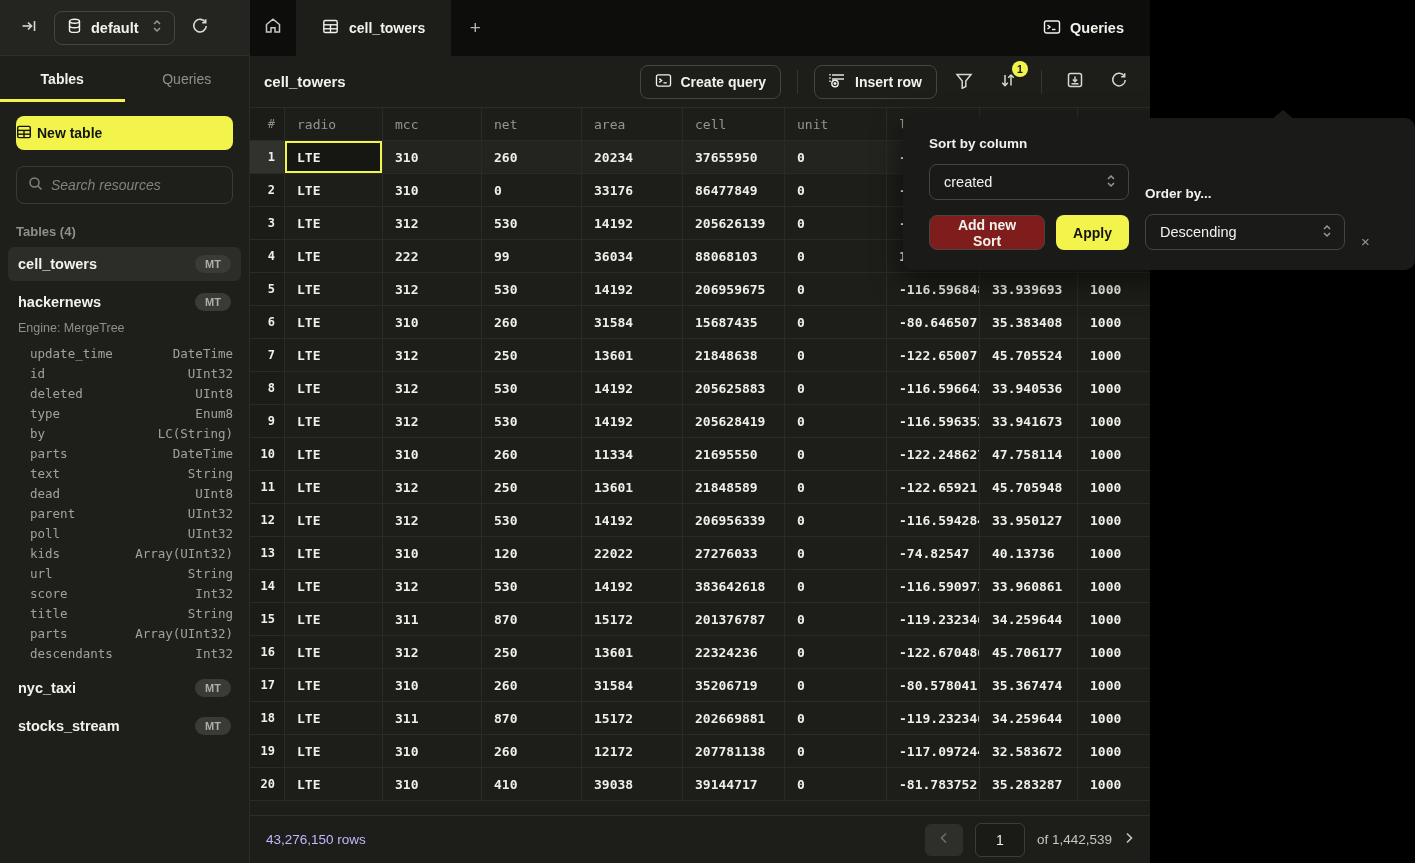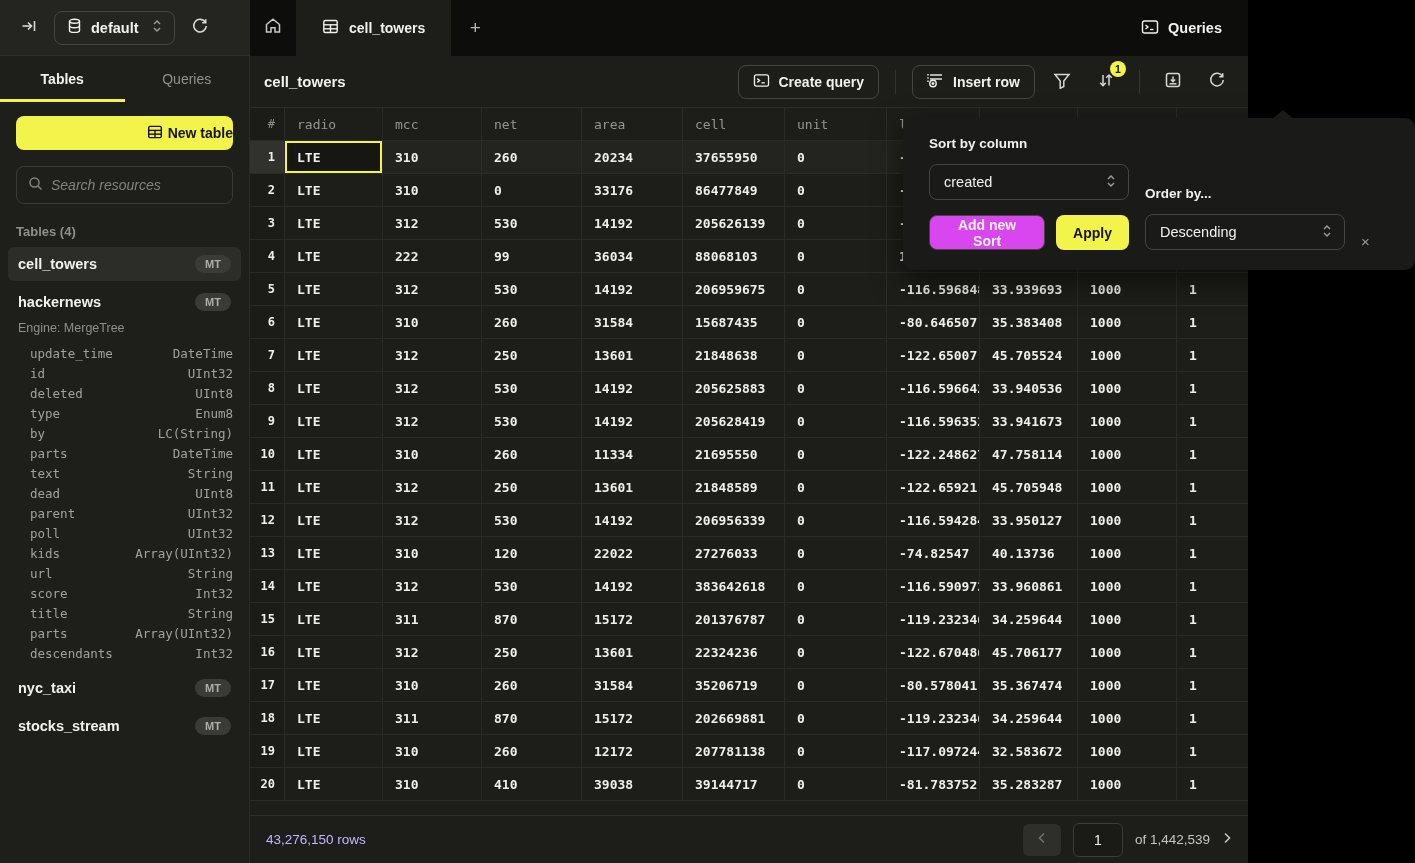--- a/index.html
+++ b/index.html
@@ -1,18 +1,18 @@
 <!DOCTYPE html>
 <html><head>
 <meta charset="utf-8">
 <style>
   * { margin:0; padding:0; box-sizing:border-box; }
   html,body { background:#000; }
   body { width:1415px; height:863px; overflow:hidden; font-family:"Liberation Sans", sans-serif; }
-  .app { width:1248px; height:863px; display:flex; flex-direction:column; background:#1d1d19; color:#f2f2ec; }
+  .app { width:1150px; height:863px; display:flex; flex-direction:column; background:#1d1d19; color:#f2f2ec; }
 
   
   .topbar { height:56px; display:flex; flex:none; }
   .topbar-left { width:250px; flex:none; background:#242421; border-bottom:1px solid #2e2e2a;
                  display:flex; align-items:center; gap:10px; padding:0 14px; }
   .icon-btn { display:flex; align-items:center; justify-content:center; width:30px; height:30px;
               color:#d8d8d2; cursor:pointer; background:none; border:none; }
   .db-select { display:flex; align-items:center; gap:9px; height:34px; padding:0 12px;
                border:1px solid #454541; border-radius:8px; color:#f2f2ec; font-size:14.5px; font-weight:600; }
   .db-select .chev { color:#9a9a94; margin-left:4px; }
@@ -29,21 +29,21 @@
   .body-row { flex:1; display:flex; min-height:0; }
   .sidebar { width:250px; flex:none; background:#1e1e1b; border-right:1px solid #2b2b27;
              display:flex; flex-direction:column; }
   .sidebar-tabs { height:46px; flex:none; display:flex; }
   .side-tab { flex:1; display:flex; align-items:center; justify-content:center; font-size:14px;
               color:#91918b; position:relative; cursor:pointer; }
   .side-tab.active { color:#f2f2ec; font-weight:600; }
   .side-tab.active::after { content:""; position:absolute; left:0; right:0; bottom:0; height:3px; background:#f2f44c; }
   .sidebar-scroll { padding:14px 16px 0 16px; }
   .new-table-btn { width:100%; height:34px; background:#f2f44c; color:#141410; border:none; border-radius:8px;
-                   font-size:14px; font-weight:600; display:flex; align-items:center; justify-content:flex-end;
+                   font-size:14px; font-weight:600; display:flex; align-items:center; justify-content:flex-start;
                    gap:5px; cursor:pointer; font-family:inherit; }
   .search-box { margin-top:16px; height:38px; border:1px solid #3a3a36; border-radius:8px;
                 display:flex; align-items:center; gap:8px; padding:0 11px; color:#83837d; }
   .search-box input { background:transparent; border:none; outline:none; color:#d9d9d3; font-size:14px;
                       width:100%; font-family:inherit;font-style:italic; }
   .search-box input::placeholder { color:#83837d; }
   .section-label { margin:20px 0 8px 0; font-size:13px; font-weight:600; color:#8f8f89; }
   .table-item { height:34px; display:flex; align-items:center; justify-content:space-between;
                 padding:0 10px; margin:0 -8px; border-radius:6px; cursor:pointer; }
   .table-item.selected { background:#2c2c29; }
@@ -104,21 +104,21 @@
                  border-bottom:9px solid #1a1a18; }
   .popup-grid { display:flex; gap:16px; align-items:flex-end; }
   .popup-col { width:200px; }
   .popup-label { font-size:13.5px; font-weight:700; color:#f2f2ec; margin-bottom:13px; }
   .popup-select { height:36px; border:1px solid #454541; border-radius:8px; display:flex; align-items:center;
                   justify-content:space-between; padding:0 12px 0 14px; font-size:14.5px; color:#f2f2ec;
                   cursor:pointer; }
   .popup-select .chev { color:#9a9a94; }
   .popup-close { background:none; border:none; color:#9a9a94; font-size:15px; margin-top:36px; cursor:pointer; }
   .popup-actions { display:flex; gap:11px; margin-top:15px; }
-  .add-sort-btn { height:35px; padding:0 16px; border:1px solid #454541; border-radius:8px; background:#d946ef;
+  .add-sort-btn { height:35px; padding:0 16px; border:1px solid #454541; border-radius:8px; background:#7f1d1d;
                   color:#f2f2ec; font-size:14px; font-weight:600; cursor:pointer; font-family:inherit; }
   .apply-btn { height:35px; padding:0 17px; border:none; border-radius:8px; background:#f2f44c;
                color:#141410; font-size:14px; font-weight:600; cursor:pointer; font-family:inherit; }
 
   svg { flex:none; }
 </style>
 </head>
 <body>
 
 <div class="app">

